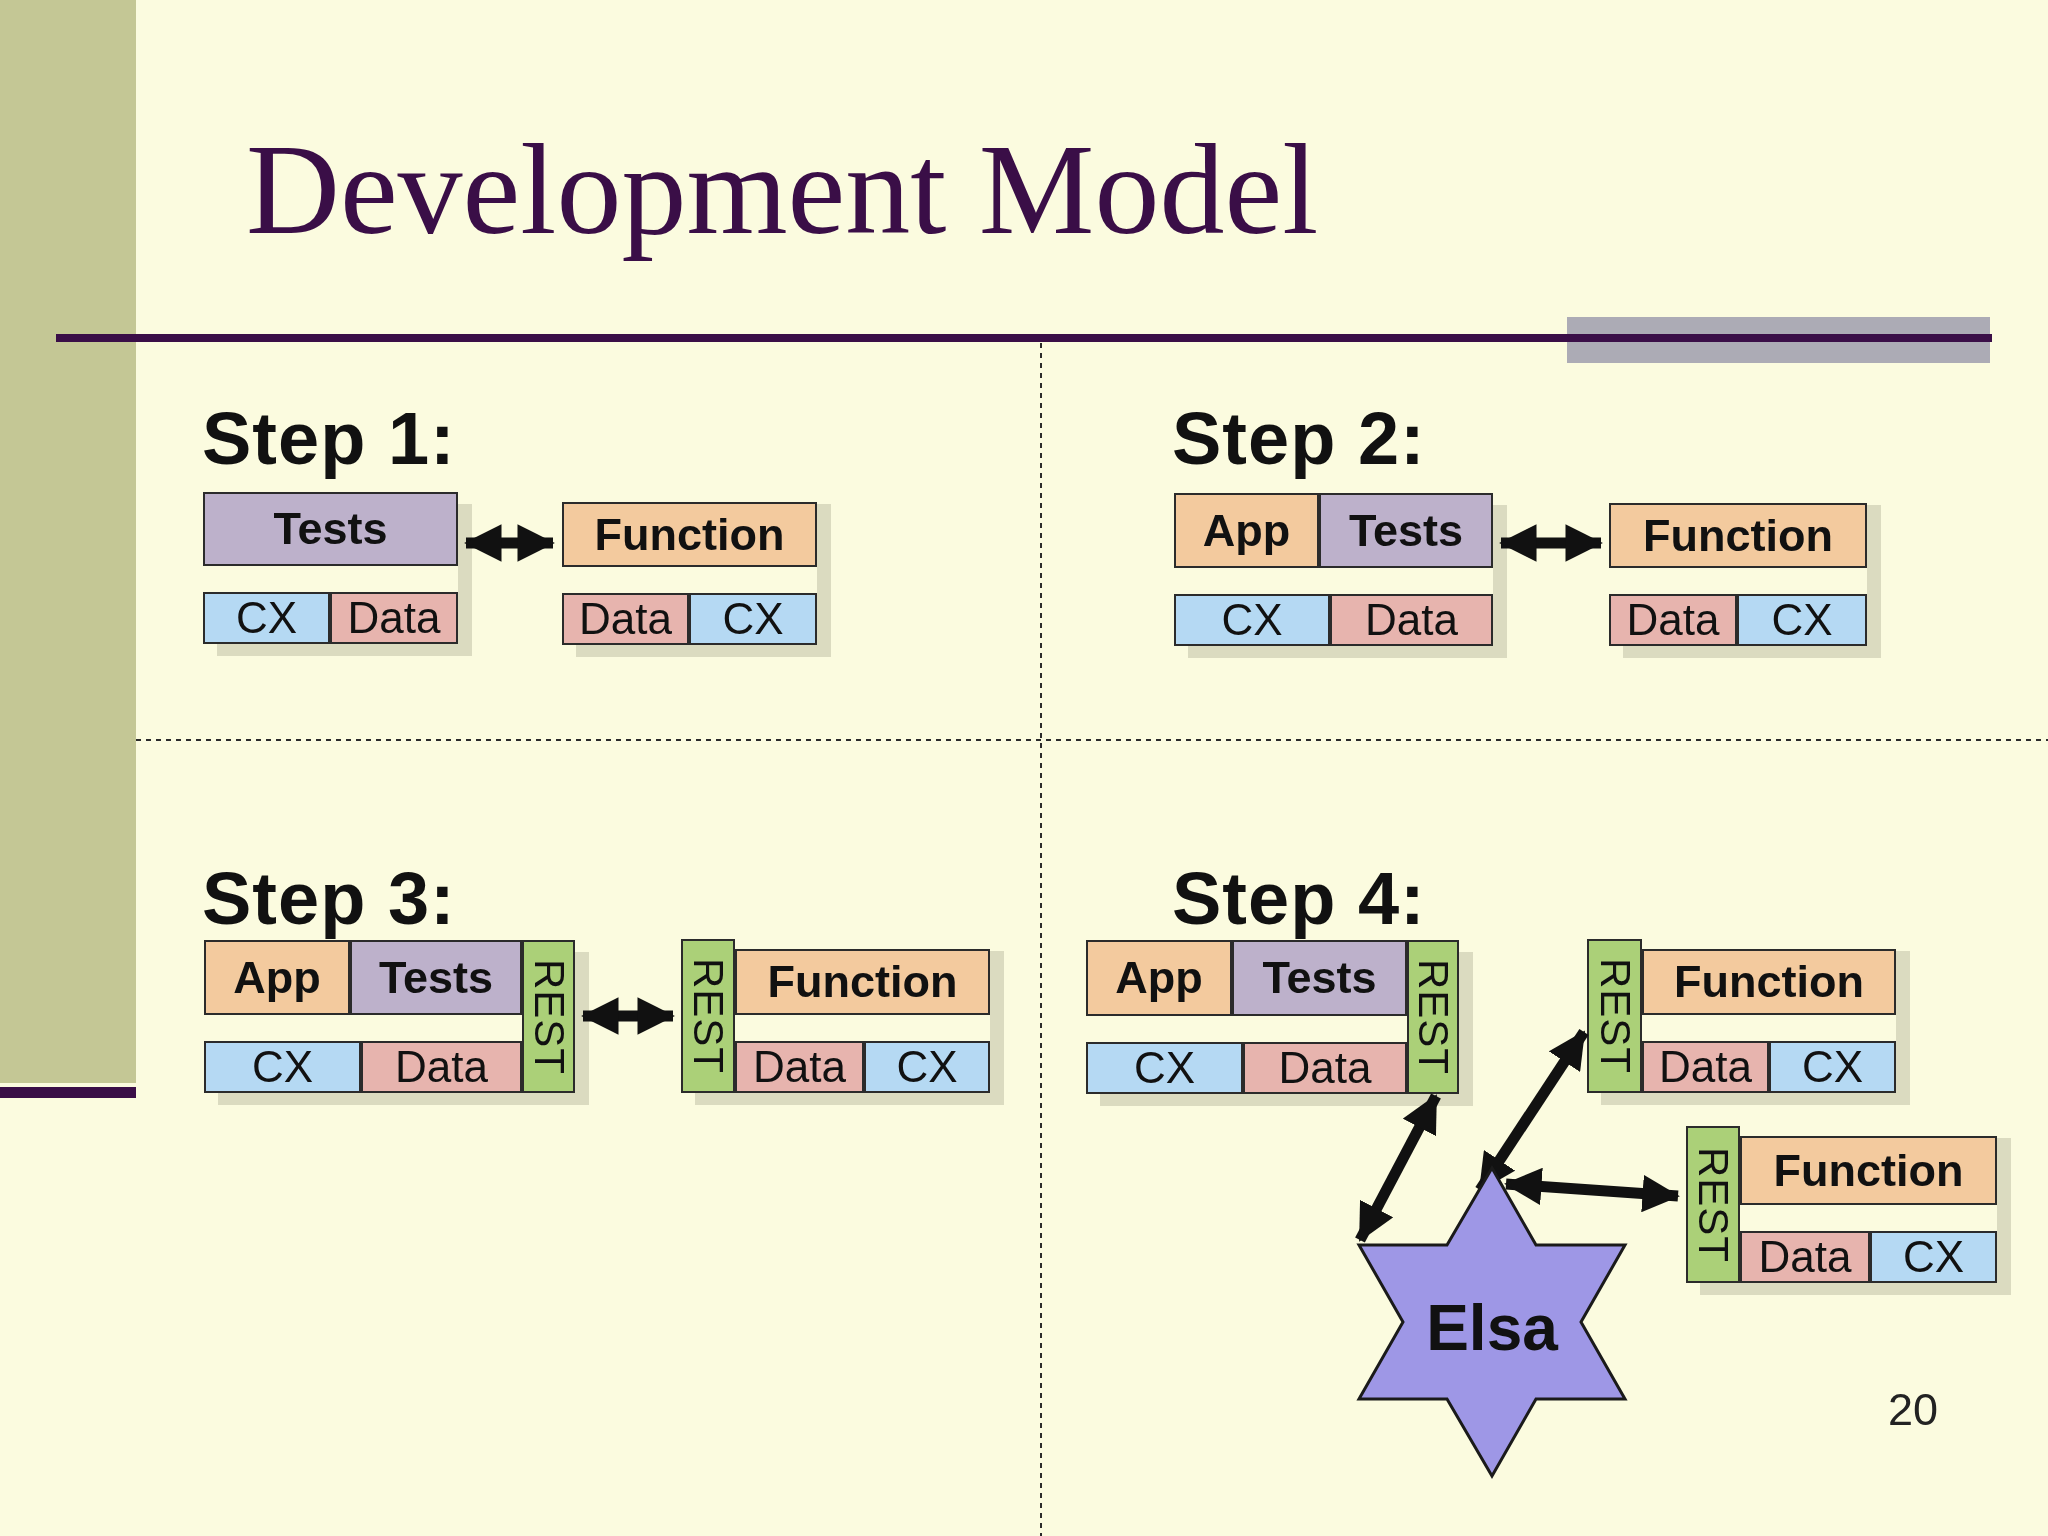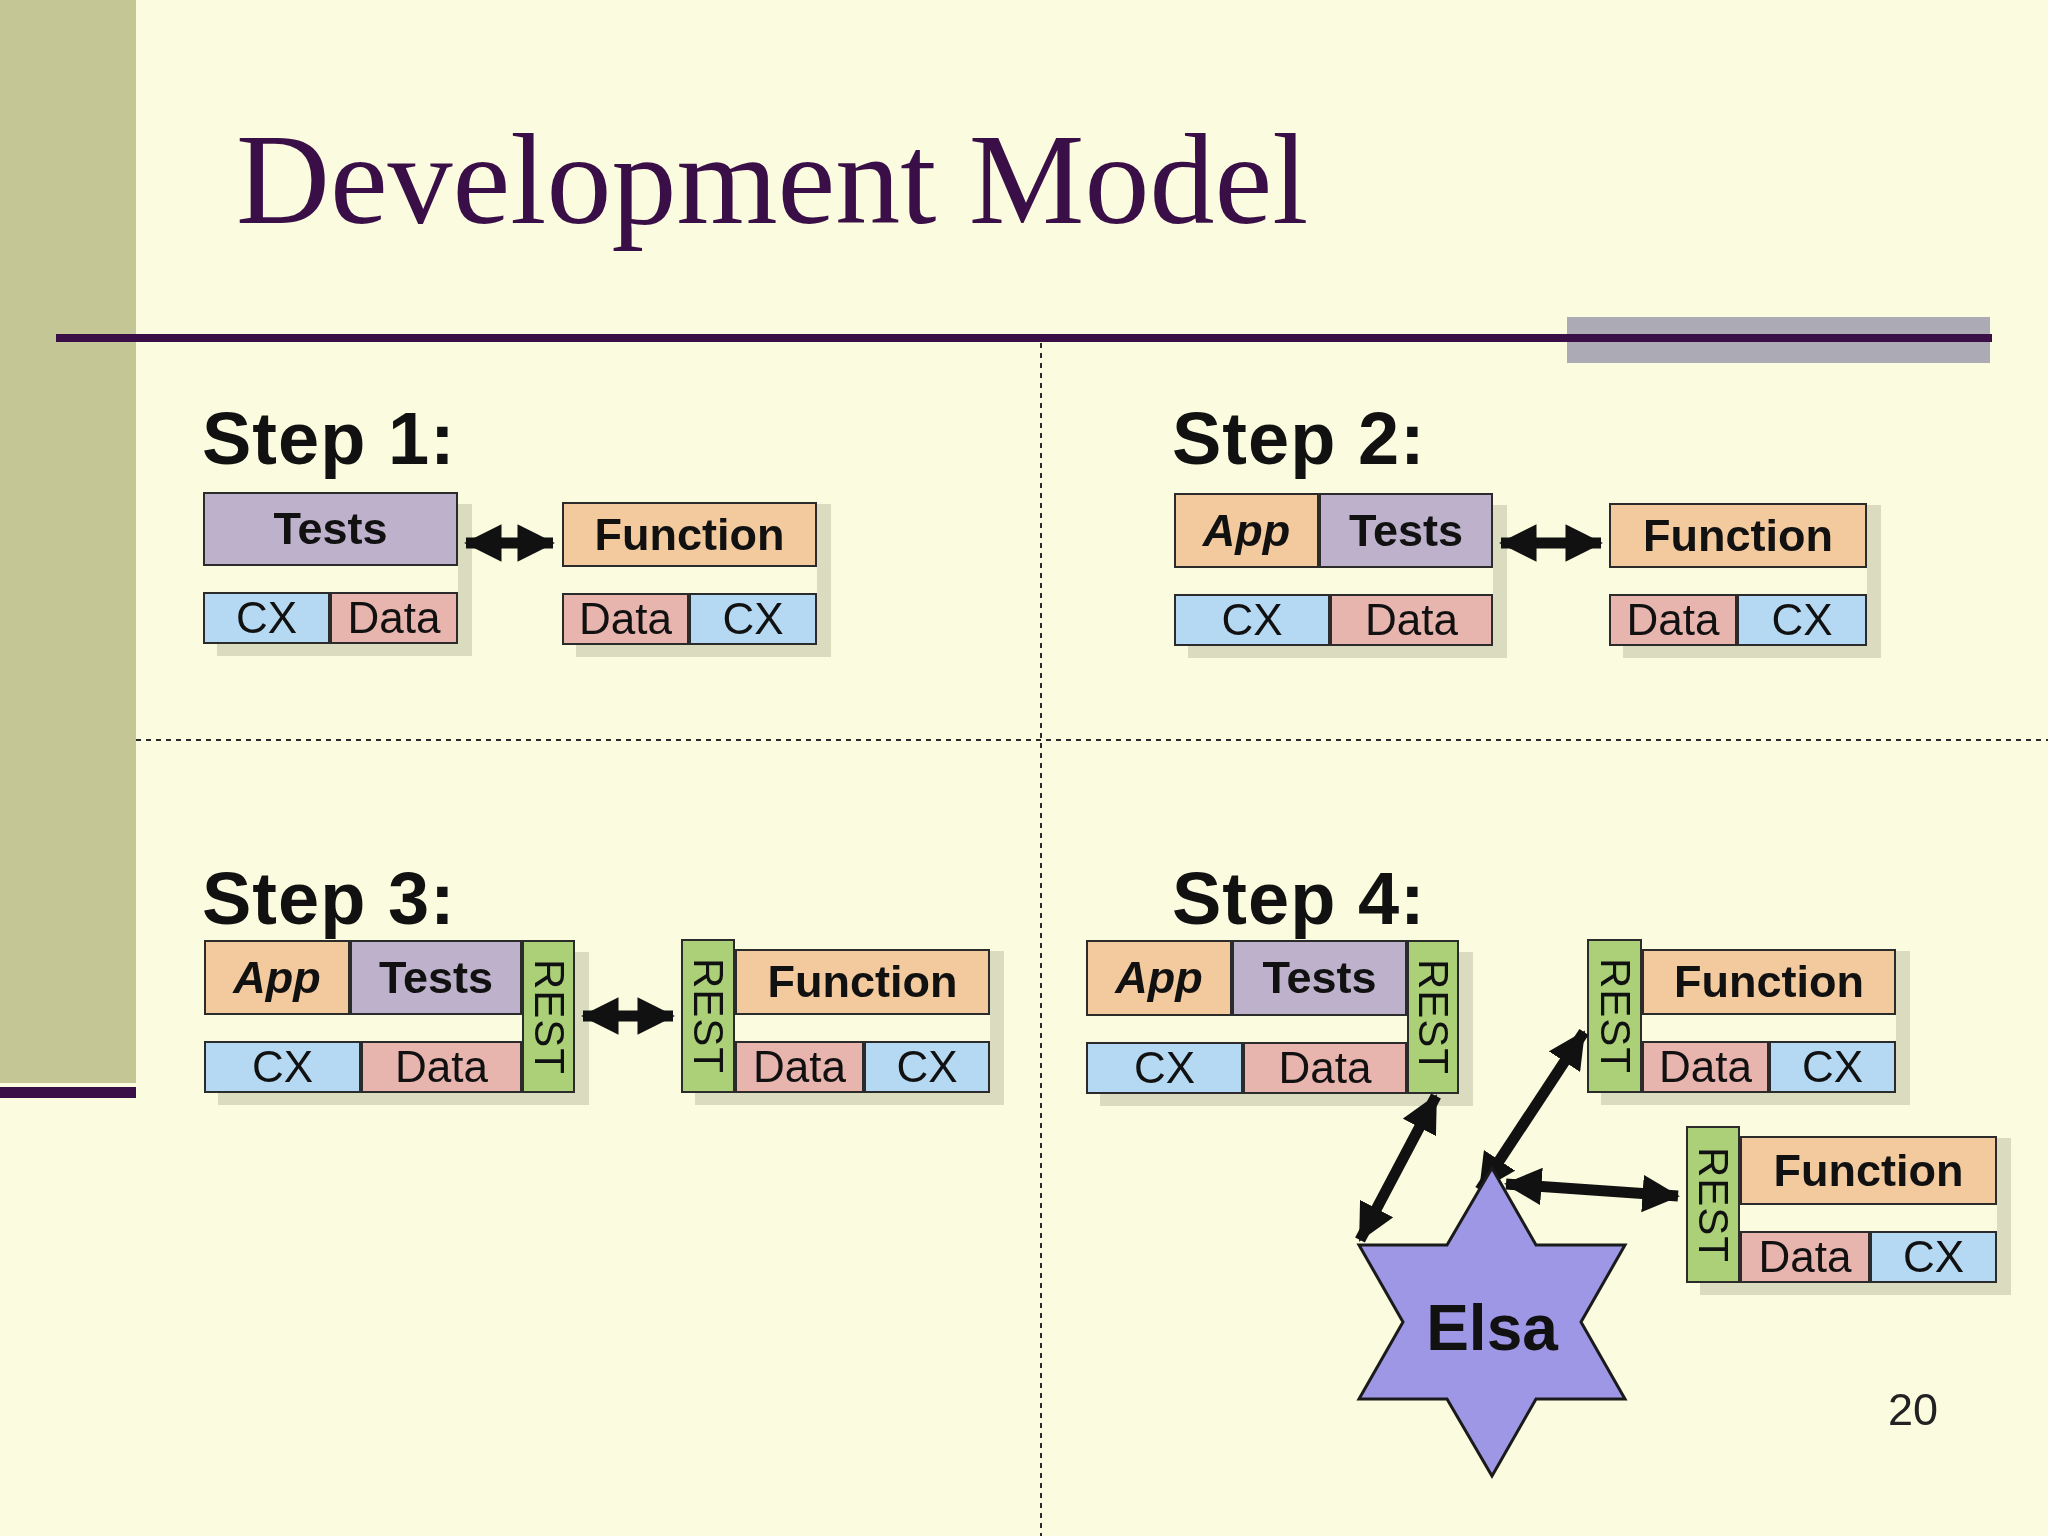--- a/index.html
+++ b/index.html
@@ -5,39 +5,39 @@
   html,body{margin:0;padding:0;background:#888;}
   .slide{
     position:relative; width:2048px; height:1536px; overflow:hidden;
     background:var(--background,#FBFBDF);
     font-family:"Liberation Sans", sans-serif; color:var(--text_black,#111);
   }
   .sidebar{position:absolute;left:0;top:0;width:136px;height:1083px;background:var(--sidebar_olive,#C4C795);}
   .sidebar-tick{position:absolute;left:0;top:1087px;width:136px;height:11px;background:var(--accent_purple,#3A0E47);}
   .page-title{
     position:absolute;left:230px;top:98px;font-family:"Liberation Serif", serif;
-    font-size:130px;font-weight:normal;color:var(--accent_purple,#3A0E47);white-space:nowrap;margin:6px;
+    font-size:130px;font-weight:normal;color:var(--accent_purple,#3A0E47);white-space:nowrap;margin:16px;
   }
   .accent-gray{position:absolute;left:1567px;top:317px;width:423px;height:46px;background:var(--accent_gray,#ACABB5);}
   .title-rule{position:absolute;left:56px;top:334px;width:1936px;height:8px;background:var(--accent_purple,#3A0E47);}
   .vdash{position:absolute;left:1040px;top:343px;width:2px;height:1193px;
     background:repeating-linear-gradient(to bottom,#2a2a2a 0 5px,transparent 5px 10px);}
   .hdash{position:absolute;left:136px;top:739px;width:1912px;height:2px;
     background:repeating-linear-gradient(to right,#2a2a2a 0 5px,transparent 5px 10px);}
   .step-heading{position:absolute;font-size:74px;font-weight:bold;letter-spacing:1px;white-space:nowrap;}
   .dbox{position:absolute;display:flex;flex-direction:row;align-items:stretch;
     box-shadow:14px 12px 0 rgba(95,95,70,0.20);}
   .dstack{display:flex;flex-direction:column;flex:1;min-width:0;}
   .drow{display:flex;flex-direction:row;min-height:0;}
   .toprow{flex:1;}
   .botrow{height:52px;flex:0 0 52px;margin-top:26px;}
   .cell{display:flex;align-items:center;justify-content:center;
     border:2px solid #2b2b2b;box-sizing:border-box;min-width:0;overflow:hidden;}
   .cell.grow{flex:1;}
-  .app-bg{background:var(--app_orange,#F3CA9E);font-style:italic;}
+  .app-bg{background:var(--app_orange,#F3CA9E);}
   .tests-bg{background:var(--tests_lavender,#BDB1CB);}
   .fn-bg{background:var(--app_orange,#F3CA9E);margin-top:10px;}
   .cx-bg{background:var(--cx_blue,#B5D9F3);}
   .data-bg{background:var(--data_pink,#E7B4AE);}
   .rest-bg{background:var(--rest_green,#ABD078);}
   .lbl-main{font-weight:bold;font-size:45px;white-space:nowrap;}
   .lbl-sub{font-size:44px;white-space:nowrap;}
   .lbl-rest{font-size:42px;white-space:nowrap;transform:rotate(90deg);letter-spacing:1px;}
   .overlay{position:absolute;left:0;top:0;width:2048px;height:1536px;pointer-events:none;}
   .star-shape{fill:var(--star_purple,#9E97E6);stroke:#1a1a1a;stroke-width:3;}

